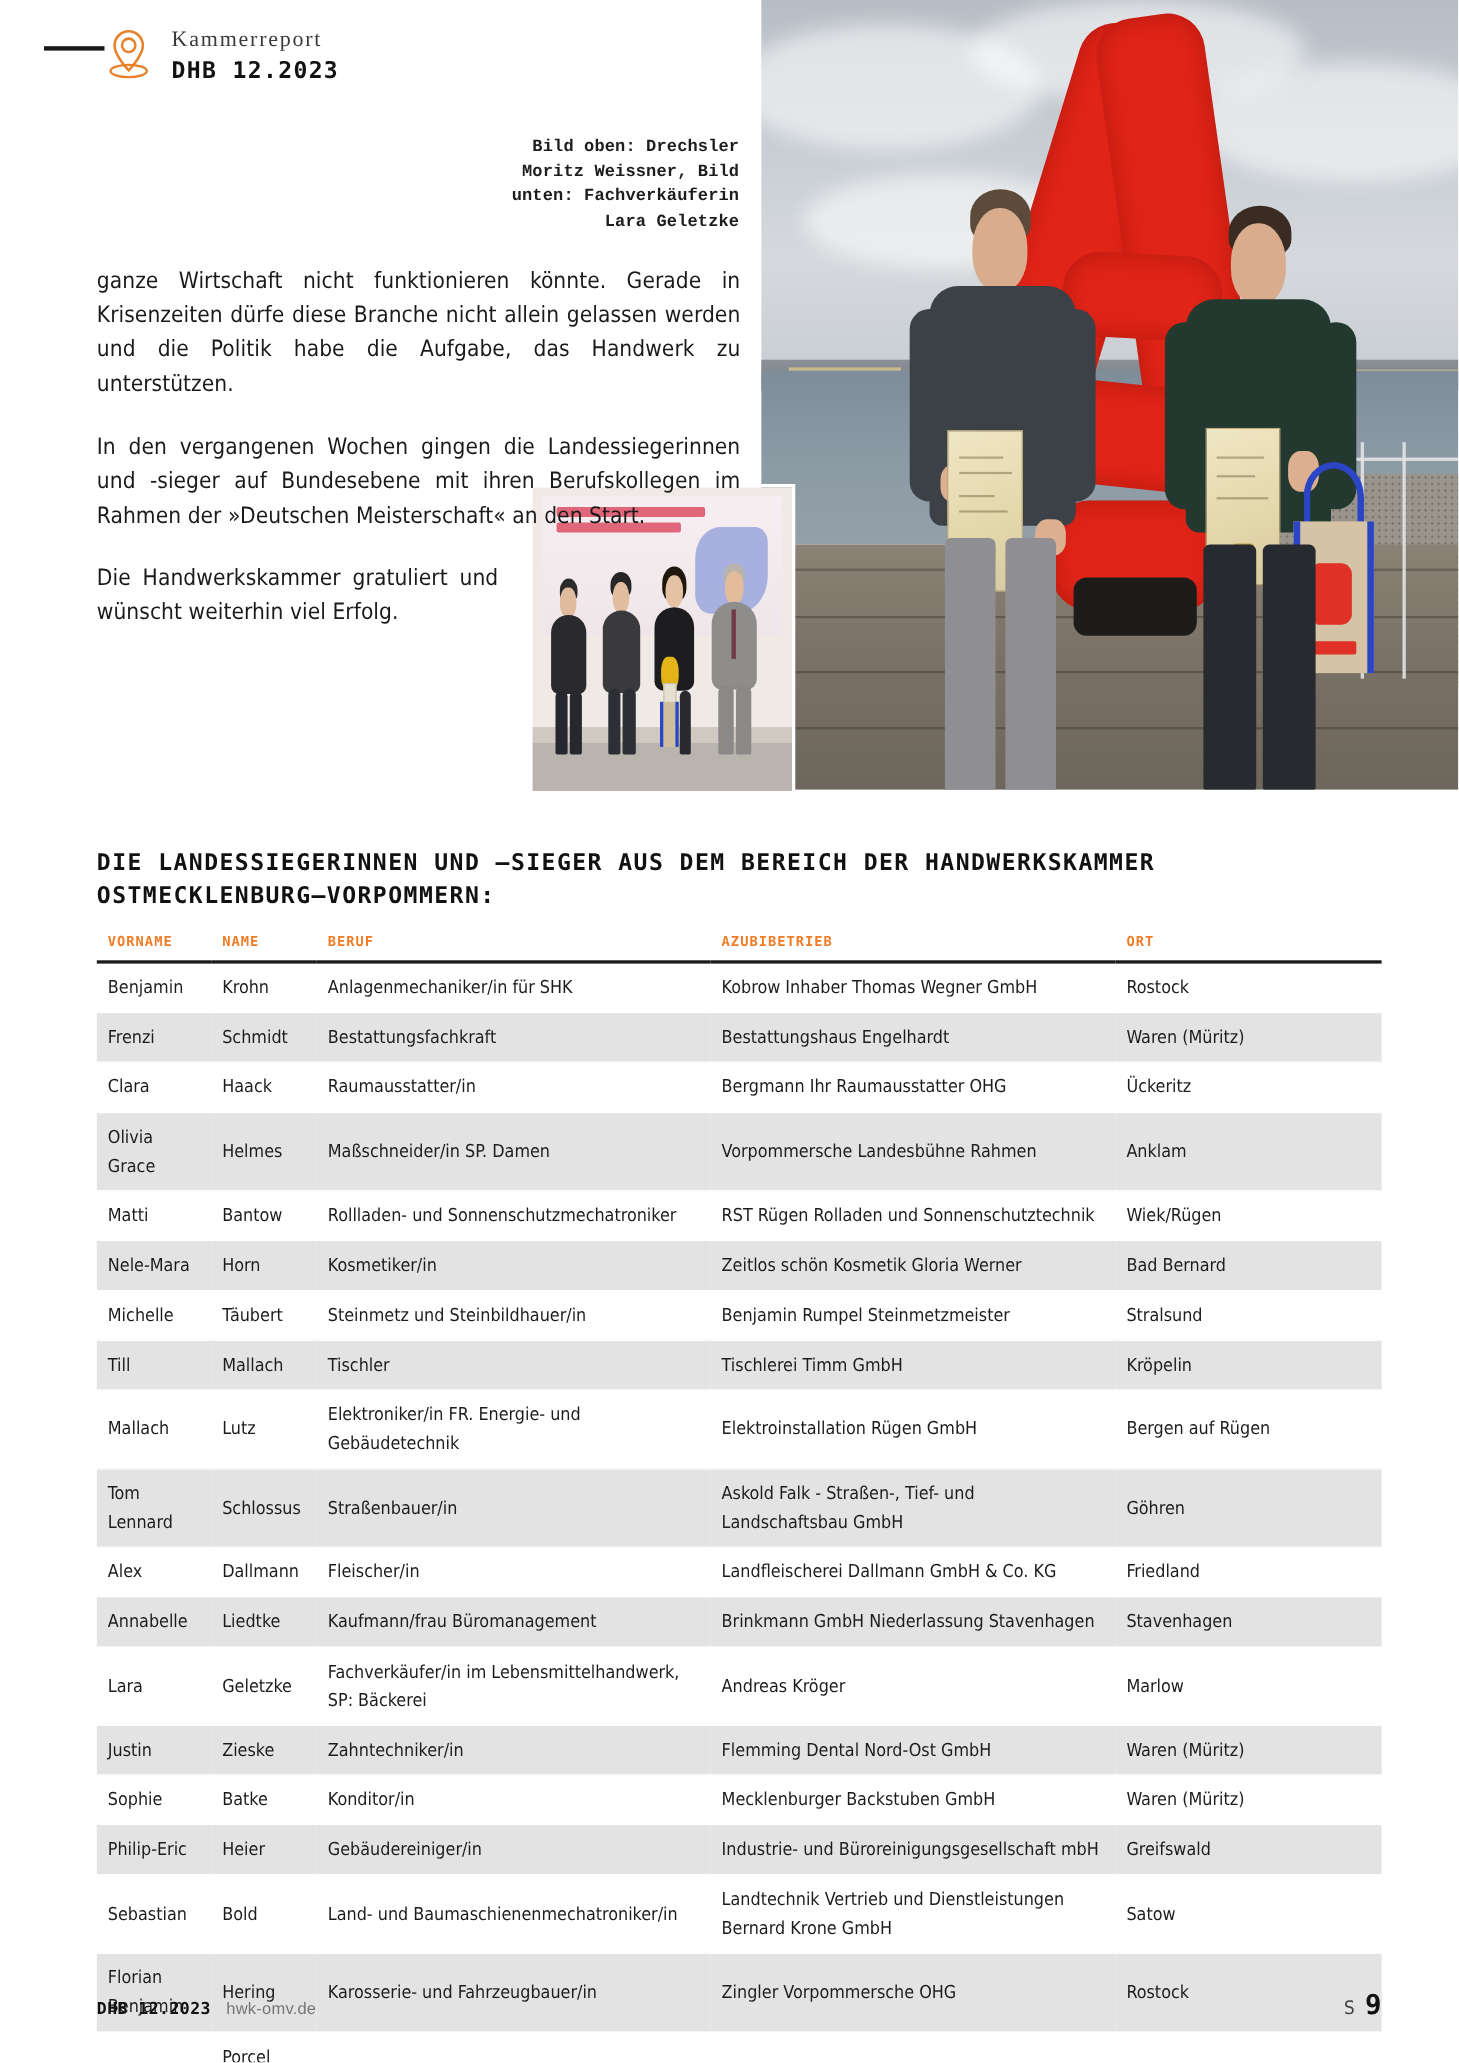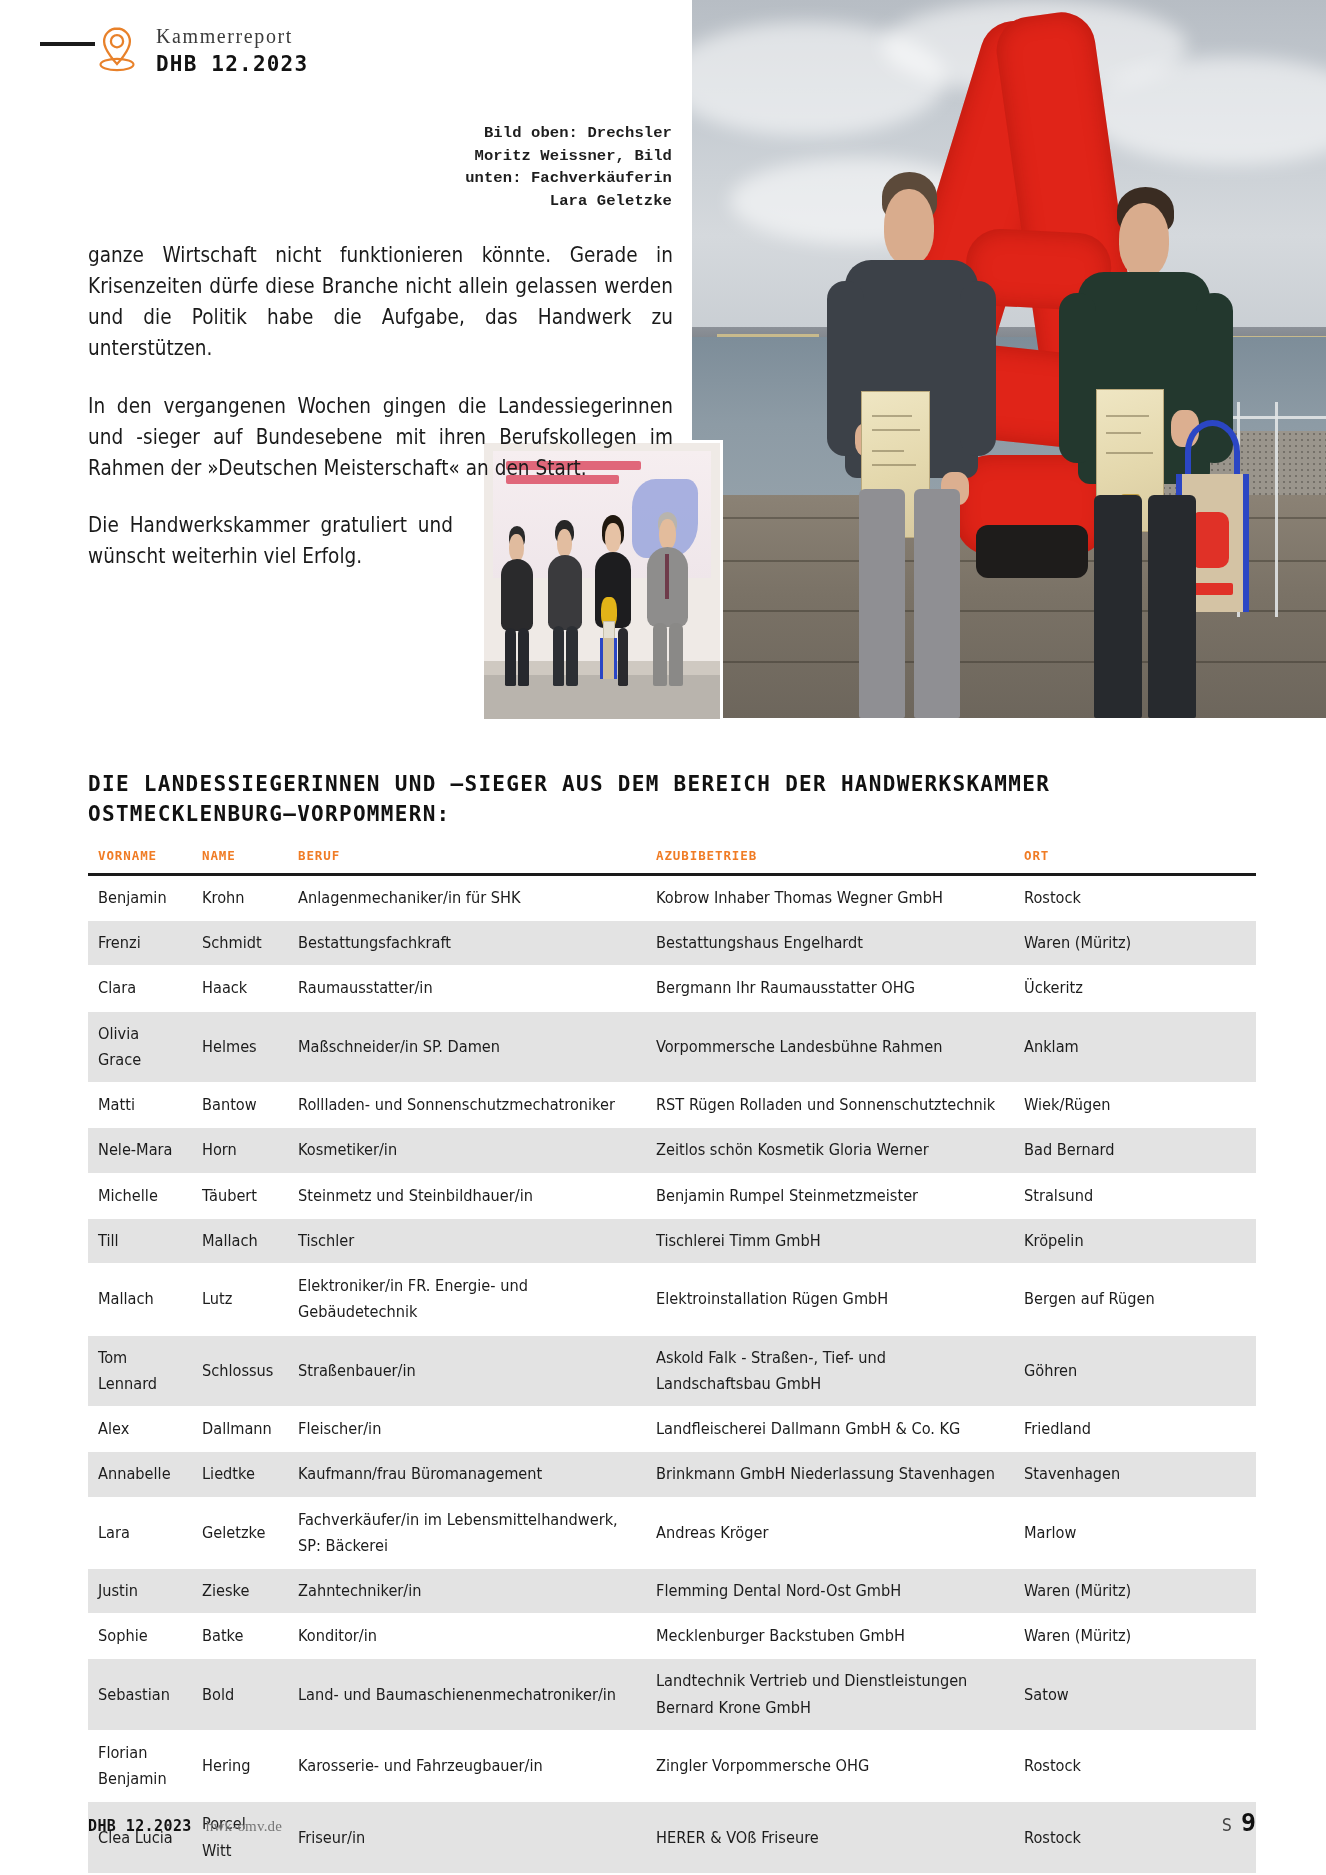--- a/index.html
+++ b/index.html
@@ -265,21 +265,21 @@
     display: flex;
     align-items: baseline;
     justify-content: space-between;
   }
   .footer-left { display: flex; align-items: baseline; gap: 14px; }
   .f-issue {
     font-family: "DejaVu Sans Mono", monospace;
     font-weight: bold; font-size: 15px; letter-spacing: .4px; color: #111;
   }
   .f-url {
-    font-family: Liberation Serif, serif;
+    font-family: Liberation Sans, sans-serif;
     font-size: 15px; letter-spacing: .2px; color: #767676;
   }
   .footer-right { display: flex; align-items: baseline; gap: 9px; }
   .f-s { font-family: "DejaVu Sans Mono", monospace; font-size: 17px; color: #444; }
   .f-page { font-family: "DejaVu Sans Mono", monospace; font-weight: bold; font-size: 25px; color: #111; }
 </style>
 </head>
 <body>
 
 <div class="page">
@@ -549,20 +549,27 @@
             <td>Waren (Müritz)</td>
           </tr>
           <tr>
             <td>Sophie</td>
             <td>Batke</td>
             <td>Konditor/in</td>
             <td>Mecklenburger Backstuben GmbH</td>
             <td>Waren (Müritz)</td>
           </tr>
           <tr>
+            <td>Philip-Eric</td>
+            <td>Heier</td>
+            <td>Gebäudereiniger/in</td>
+            <td>Industrie- und Büroreinigungsgesellschaft mbH</td>
+            <td>Greifswald</td>
+          </tr>
+          <tr>
             <td>Sebastian</td>
             <td>Bold</td>
             <td>Land- und Baumaschienenmechatroniker/in</td>
             <td>Landtechnik Vertrieb und Dienstleistungen Bernard Krone GmbH</td>
             <td>Satow</td>
           </tr>
           <tr>
             <td>Florian Benjamin</td>
             <td>Hering</td>
             <td>Karosserie- und Fahrzeugbauer/in</td>

